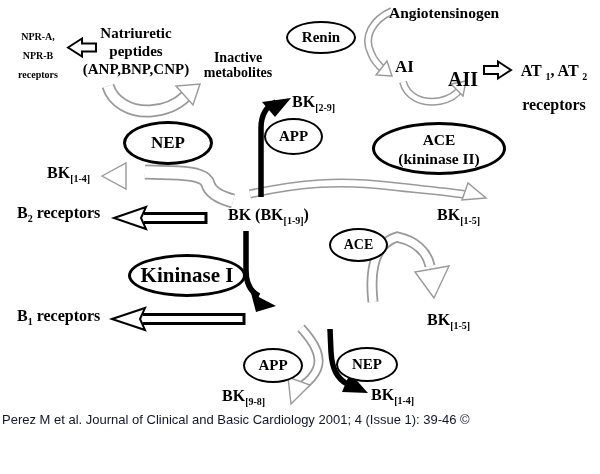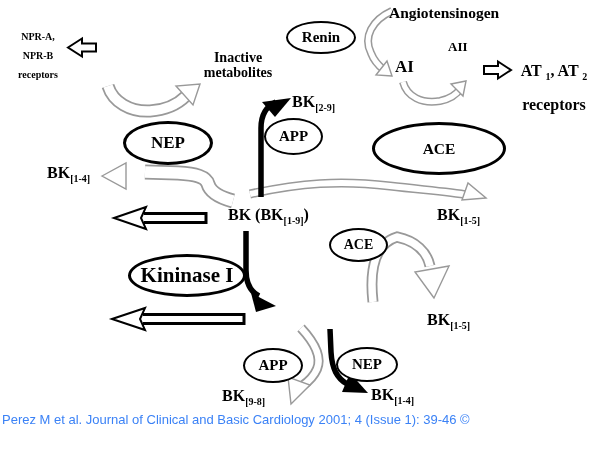--- a/index.html
+++ b/index.html
@@ -8,21 +8,21 @@
   #arrows{position:absolute;left:0;top:0;z-index:1;}
   .lbl{position:absolute;z-index:3;font-weight:bold;color:#000;white-space:nowrap;
        font-size:16px;line-height:1.1;font-family:Liberation Serif, serif;}
   .lbl .sub{font-size:10px;vertical-align:-4px;}
   .lbl .sup{font-size:10px;vertical-align:6px;}
   .center{text-align:center;}
   .ellipse{position:absolute;z-index:2;background:#fff;border:3px solid #000;border-radius:50%;
            display:flex;align-items:center;justify-content:center;text-align:center;
            font-weight:bold;color:#000;}
   .caption{position:absolute;z-index:3;font-family:"Liberation Sans",sans-serif;
-           font-size:13px;color:#3b82f6;white-space:nowrap;}
+           font-size:13px;color:#0f172a;white-space:nowrap;}
   .hollow{fill:none;stroke:#999;}
   .hollow-in{fill:none;stroke:#fff;}
   .hhead{fill:#fff;stroke:#999;stroke-width:1.4;}
   .solid{fill:none;stroke:#000;stroke-width:5.5;}
   .shead{fill:#000;stroke:none;}
   .blockarrow{fill:#fff;stroke:#000;stroke-width:2;}
   .shaft{stroke:#000;stroke-width:3;fill:none;}
 </style>
 </head>
 <body>
@@ -99,38 +99,43 @@
       <polygon class="shead" points="368,393 342,392 350,373"></polygon>
     </g>
   </svg>
 
   <div class="lbl center" style="left:3px;top:27px;width:70px;font-size:10px;line-height:19px;">
     <span>NPR-A,</span><br>
     <span>NPR-B</span><br>
     <span>receptors</span>
   </div>
 
+  <div class="lbl center" style="left:81px;top:24px;width:110px;font-size:15px;line-height:18px;">
+    <span>Natriuretic</span><br>
+    <span>peptides</span><br>
+    <span>(ANP,BNP,CNP)</span>
+  </div>
 
   <div class="lbl center" style="left:203px;top:50px;width:70px;font-size:14px;line-height:15px;">
     <span>Inactive</span><br>
     <span>metabolites</span>
   </div>
 
   <div class="ellipse" style="left:286px;top:21px;width:66px;height:29px;border-width:2.5px;font-size:15px;">
     <span>Renin</span>
   </div>
 
   <div class="lbl" style="left:389px;top:4px;font-size:15.5px;">
     <span>Angiotensinogen</span>
   </div>
 
   <div class="lbl" style="left:395px;top:58px;font-size:17px;">
     <span>AI</span>
   </div>
-  <div class="lbl" style="left:448px;top:40px;font-size:13px;">
+  <div class="lbl" style="left:448px;top:68px;font-size:20px;">
     <span>AII</span>
   </div>
 
   <div class="lbl center" style="left:511px;top:57px;width:86px;line-height:28px;">
     <span><span>AT</span> <span class="sub">1</span></span><span>, </span><span><span>AT</span> <span class="sub">2</span></span><br>
     <span>receptors</span>
   </div>
 
   <div class="lbl" style="left:292px;top:93px;">
     <span>BK</span><span class="sub">[2-9]</span>
@@ -140,44 +145,51 @@
     <span>NEP</span>
   </div>
 
   <div class="ellipse" style="left:264px;top:118px;width:55px;height:33px;border-width:2.5px;font-size:15px;">
     <span>APP</span>
   </div>
 
   <div class="ellipse" style="left:372px;top:122px;width:128px;height:47px;border-width:3.5px;font-size:15.5px;line-height:19px;">
     <span>
       <span style="display:block">ACE</span>
+      <span style="display:block">(kininase II)</span>
     </span>
   </div>
 
   <div class="lbl" style="left:47px;top:164px;">
     <span>BK</span><span class="sub">[1-4]</span>
   </div>
 
+  <div class="lbl" style="left:17px;top:204px;">
+    <span>B</span><span class="sub">2</span><span> receptors</span>
+  </div>
 
   <div class="lbl" style="left:206px;top:206px;margin-left:22px;">
     <span>BK (BK</span><span class="sub">[1-9]</span><span>)</span>
   </div>
 
   <div class="lbl" style="left:437px;top:206px;">
     <span>BK</span><span class="sub">[1-5]</span>
   </div>
 
   <div class="ellipse" style="left:329px;top:228px;width:55px;height:30px;border-width:2.5px;font-size:14px;">
     <span>ACE</span>
   </div>
 
   <div class="ellipse" style="left:128px;top:254px;width:112px;height:37px;border-width:3.5px;font-size:21px;">
     <span>Kininase I</span>
   </div>
 
+  <div class="lbl" style="left:17px;top:307px;">
+    <span>B</span><span class="sub">1</span><span> receptors</span>
+  </div>
 
 
   <div class="lbl" style="left:427px;top:311px;">
     <span>BK</span><span class="sub">[1-5]</span>
   </div>
 
   <div class="ellipse" style="left:243px;top:348px;width:56px;height:31px;border-width:2.5px;font-size:15px;">
     <span>APP</span>
   </div>
 

